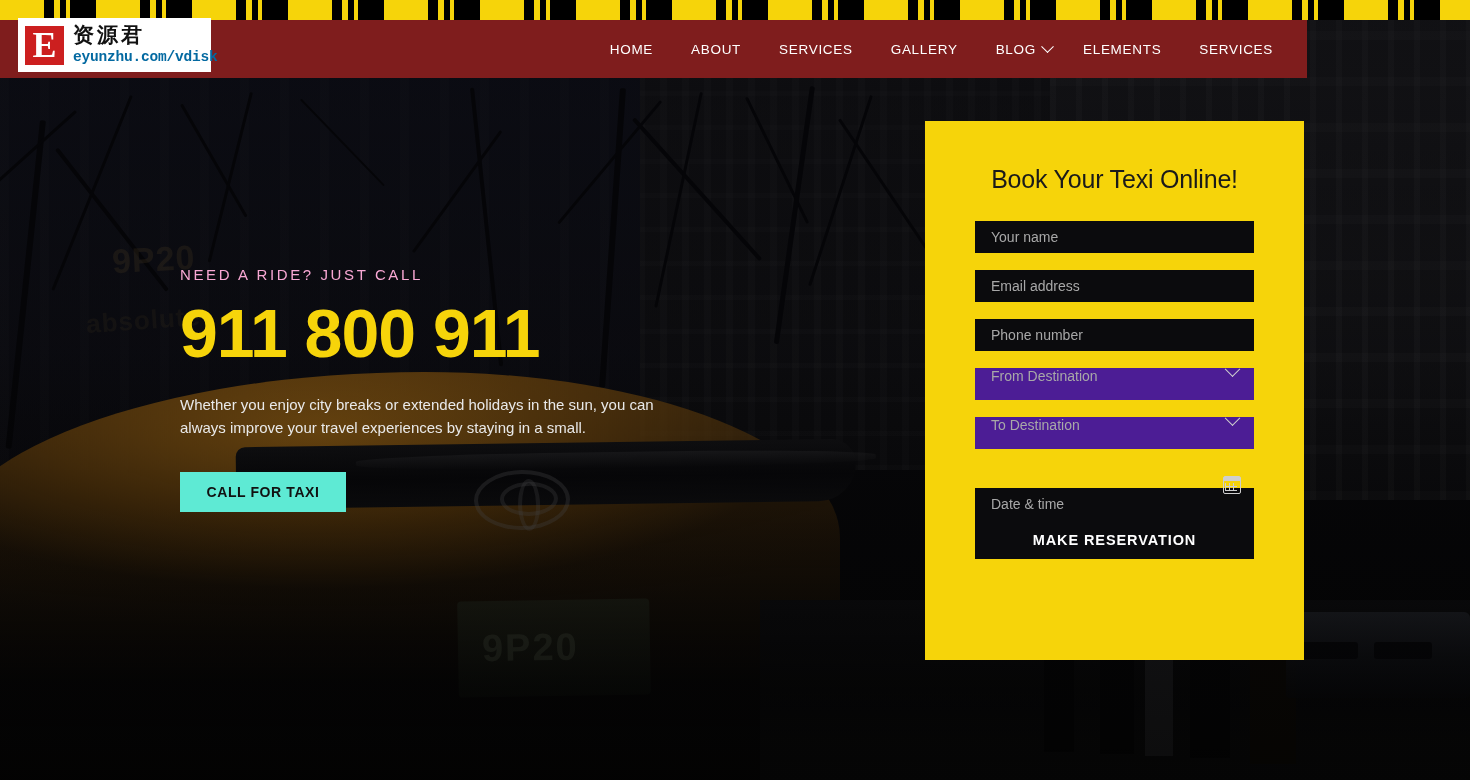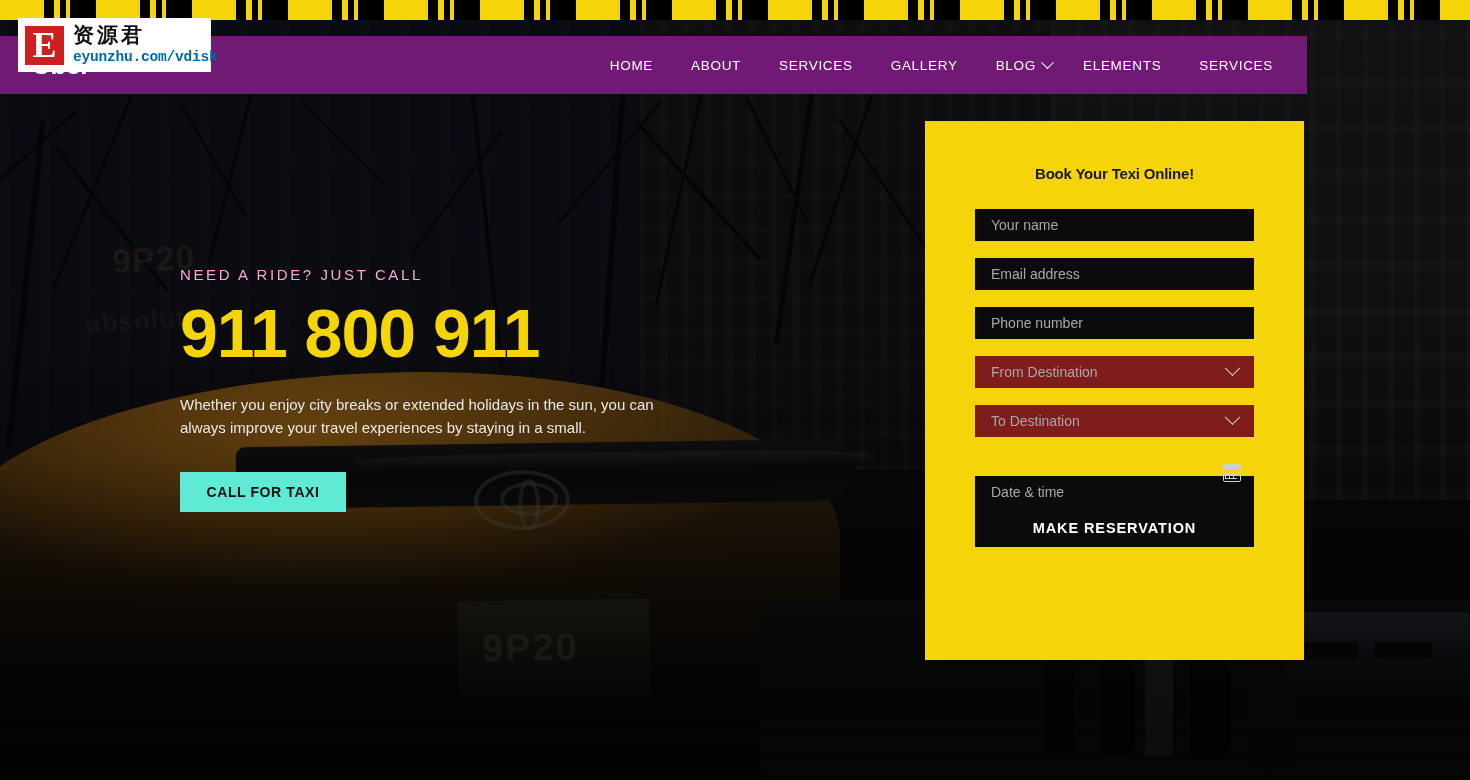--- a/index.html
+++ b/index.html
@@ -213,24 +213,24 @@
         #000000 44px, #000000 54px,
         #f6d40a 54px, #f6d40a 60px,
         #000000 60px, #000000 66px,
         #f6d40a 66px, #f6d40a 70px,
         #000000 70px, #000000 96px);
   }
 
   
   .header {
     position: absolute;
-    left: 0; top: 36px;
+    left: 0; top: 20px;
     width: 1307px;
     height: 58px;
-    background: #701a75;
+    background: #7f1d1d;
     display: flex;
     align-items: center;
     z-index: 25;
   }
   .brand {
     position: absolute;
     left: 32px; top: 14px;
     font-size: 26px;
     font-weight: bold;
     color: #ffffff;
@@ -365,22 +365,22 @@
     position: absolute;
     left: 925px; top: 121px;
     width: 379px;
     height: 539px;
     background: #f6d40a;
     z-index: 20;
     padding: 44px 50px 0 50px;
   }
   .book-title {
     text-align: center;
-    font-size: 15px;
-    font-weight: bold;
+    font-size: 25px;
+    font-weight: normal;
     color: #1a1a1a;
     margin-bottom: 27px;
     letter-spacing: -0.2px;
   }
   .fld {
     position: relative;
     width: 279px;
     height: 32px;
     margin-bottom: 17px;
   }
@@ -391,22 +391,22 @@
     border: none;
     color: #e6e6e6;
     font-size: 14px;
     font-family: "Liberation Sans", sans-serif;
     padding: 0 16px;
     outline: none;
   }
   .fld input::placeholder { color: #a8a8a8; }
   .fld.sel {
     display: flex;
-    align-items: center;
-    background: #7f1d1d;
+    align-items: flex-start;
+    background: #4c1d95;
     padding: 0 16px;
     cursor: pointer;
   }
   .fld.sel .sel-label {
     flex: 1;
     color: #a8a8a8;
     font-size: 14px;
   }
   .sel-caret {
     width: 11px; height: 11px;

